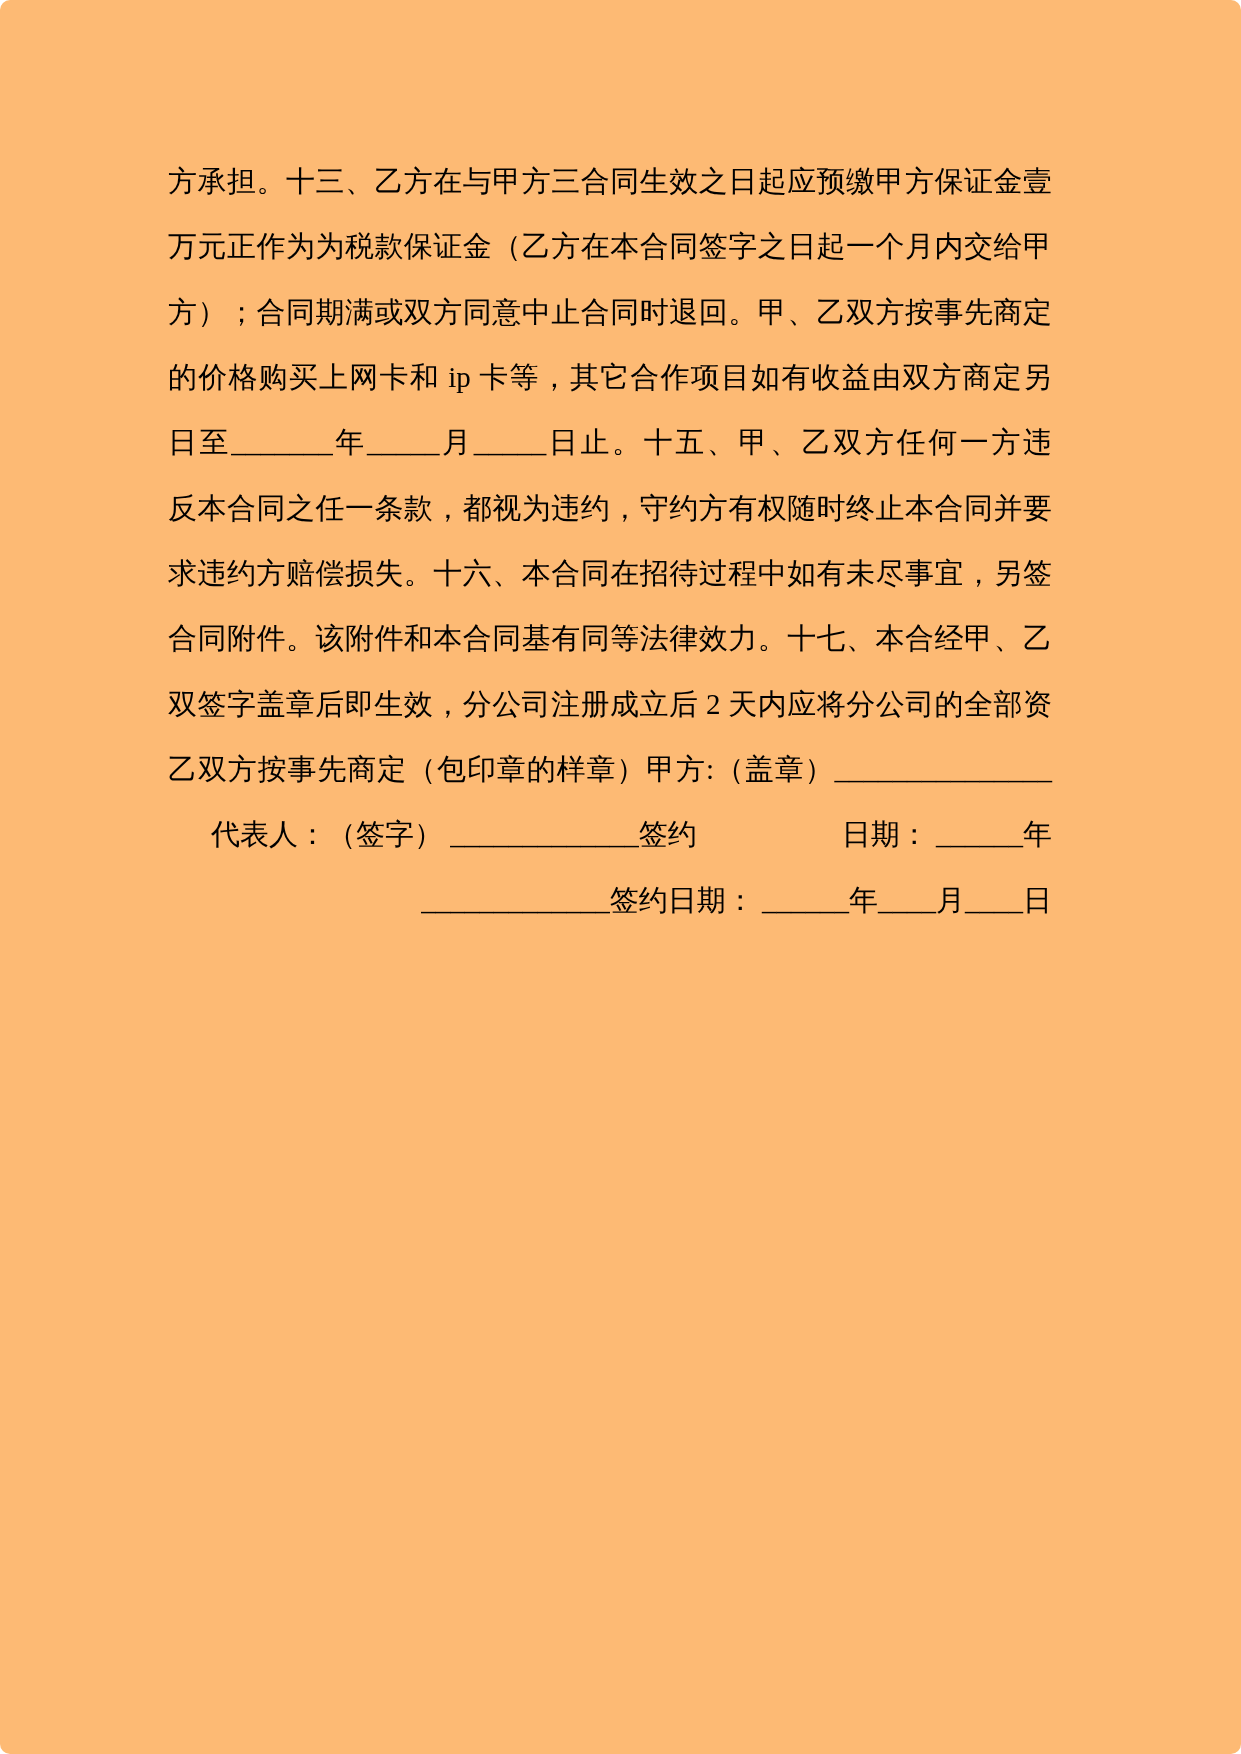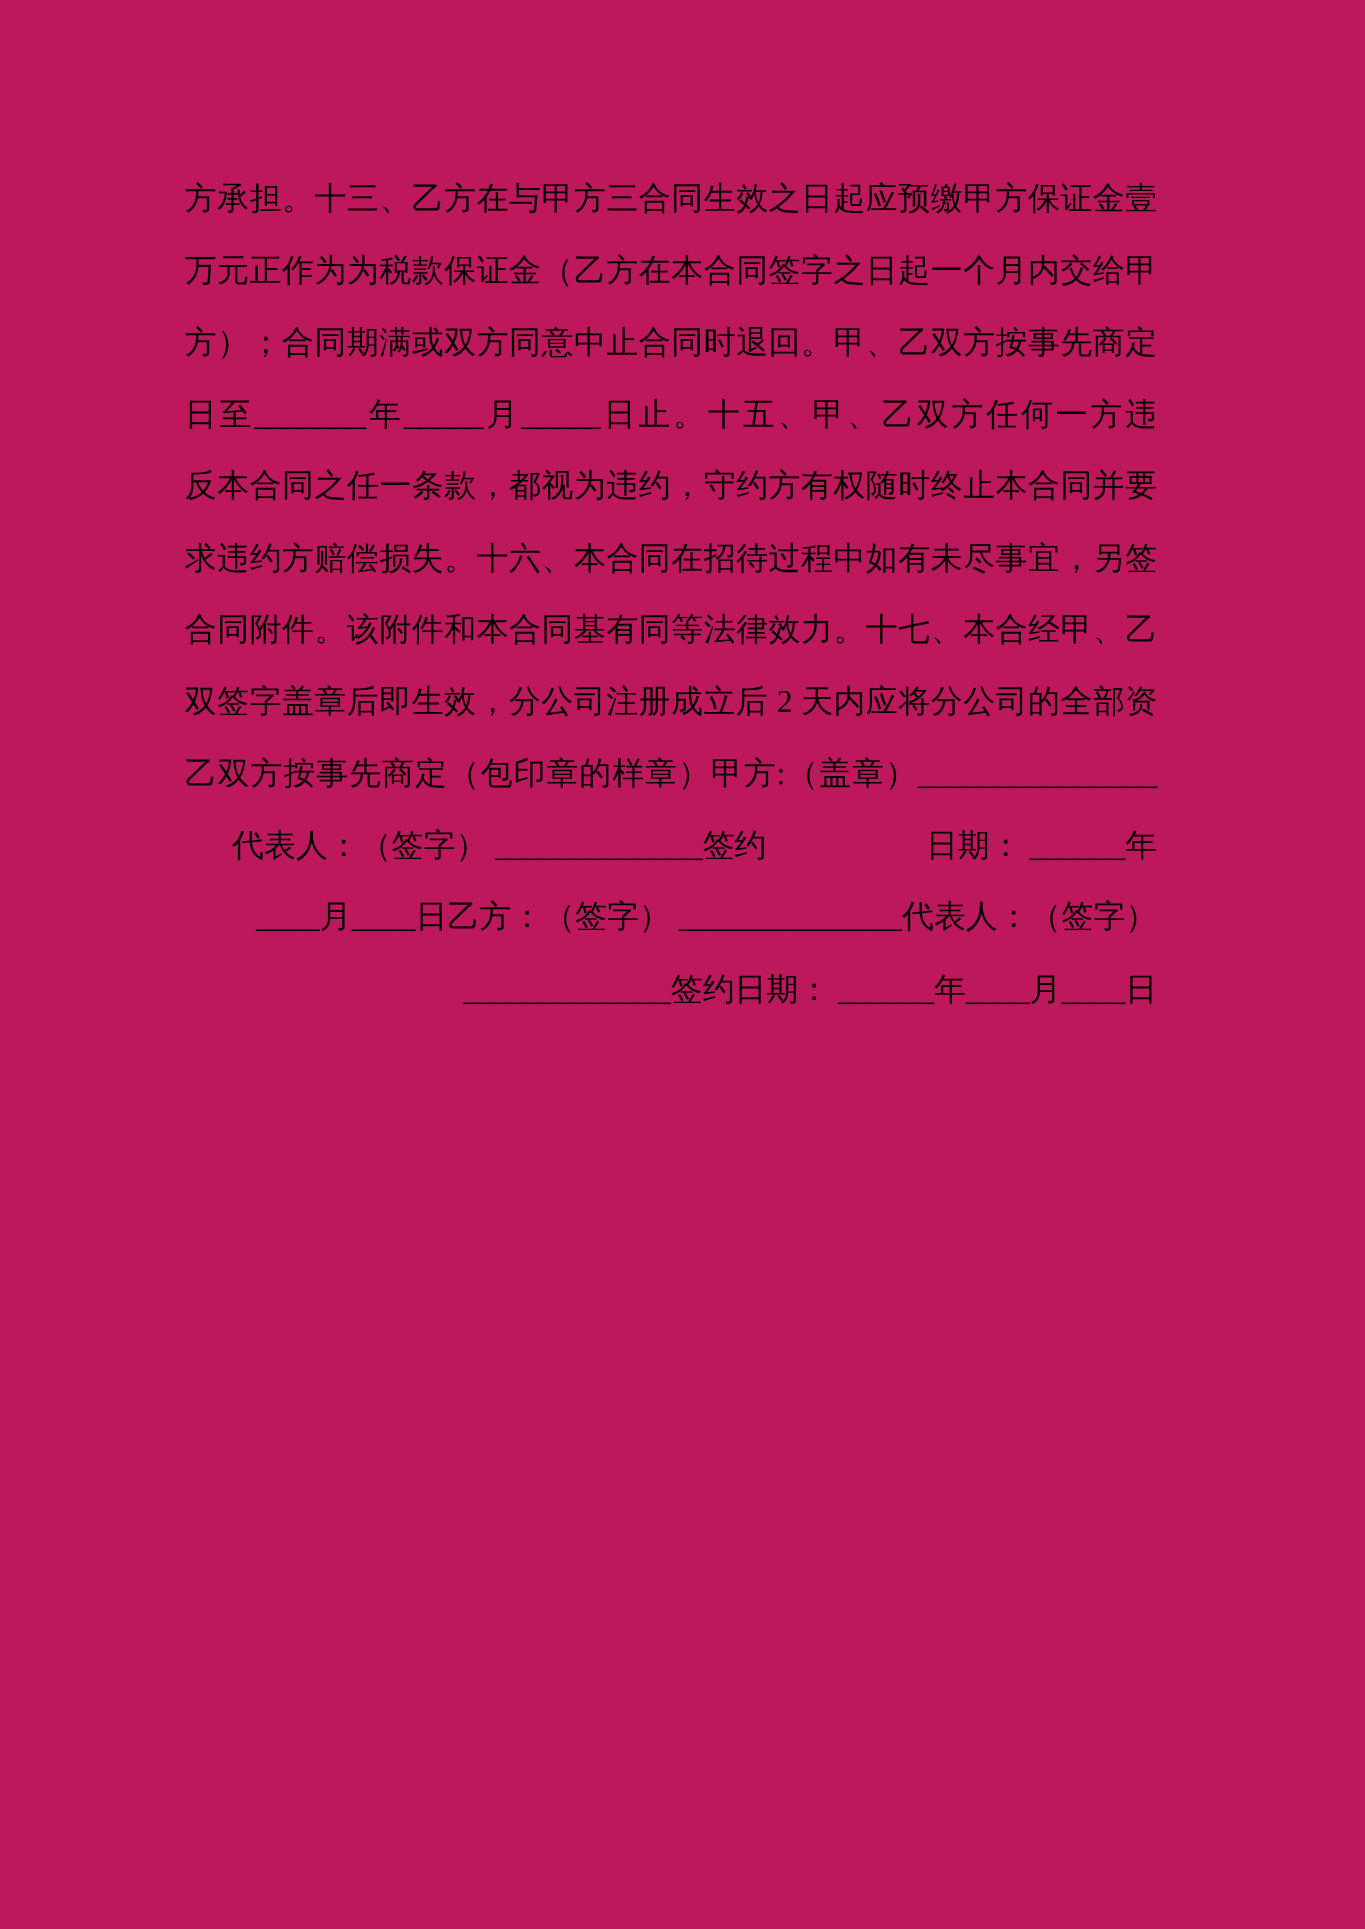--- a/index.html
+++ b/index.html
@@ -13,24 +13,25 @@
     position: relative;
     font-family: "Liberation Serif", "DejaVu Serif", serif;
     color: #000000;
   }
   .page {
     position: absolute;
     top: 0;
     left: 0;
     width: 1241px;
     height: 1754px;
-    background: #be185d;
+    background: #fdba74;
     box-sizing: border-box;
     padding-top: 149px;
     padding-left: 168px;
+    border-radius: 10px;
   }
   .textblock {
     width: 884px;
   }
   .line {
     font-size: 29px;
     line-height: 65.35px;
     height: 65.35px;
     white-space: nowrap;
     letter-spacing: 0;
@@ -43,23 +44,23 @@
   }
 </style>
 </head>
 <body>
 
 <div class="page">
   <div class="textblock">
     <div class="line just">方承担。十三、乙方在与甲方三合同生效之日起应预缴甲方保证金壹</div>
     <div class="line just">万元正作为为税款保证金（乙方在本合同签字之日起一个月内交给甲</div>
     <div class="line just">方）；合同期满或双方同意中止合同时退回。甲、乙双方按事先商定</div>
+    <div class="line just">的价格购买上网卡和 ip 卡等，其它合作项目如有收益由双方商定另</div>
     <div class="line just">日至_______年_____月_____日止。十五、甲、乙双方任何一方违</div>
     <div class="line just">反本合同之任一条款，都视为违约，守约方有权随时终止本合同并要</div>
     <div class="line just">求违约方赔偿损失。十六、本合同在招待过程中如有未尽事宜，另签</div>
     <div class="line just">合同附件。该附件和本合同基有同等法律效力。十七、本合经甲、乙</div>
     <div class="line just">双签字盖章后即生效，分公司注册成立后 2 天内应将分公司的全部资</div>
     <div class="line just">乙双方按事先商定（包印章的样章）甲方:（盖章）_______________</div>
     <div class="line">代表人：（签字） _____________签约　　　　　日期： ______年</div>
-    <div class="line">____月____日乙方：（签字） ______________代表人：（签字）</div>
     <div class="line">_____________签约日期： ______年____月____日</div>
   </div>
 </div>
 
 </body></html>

